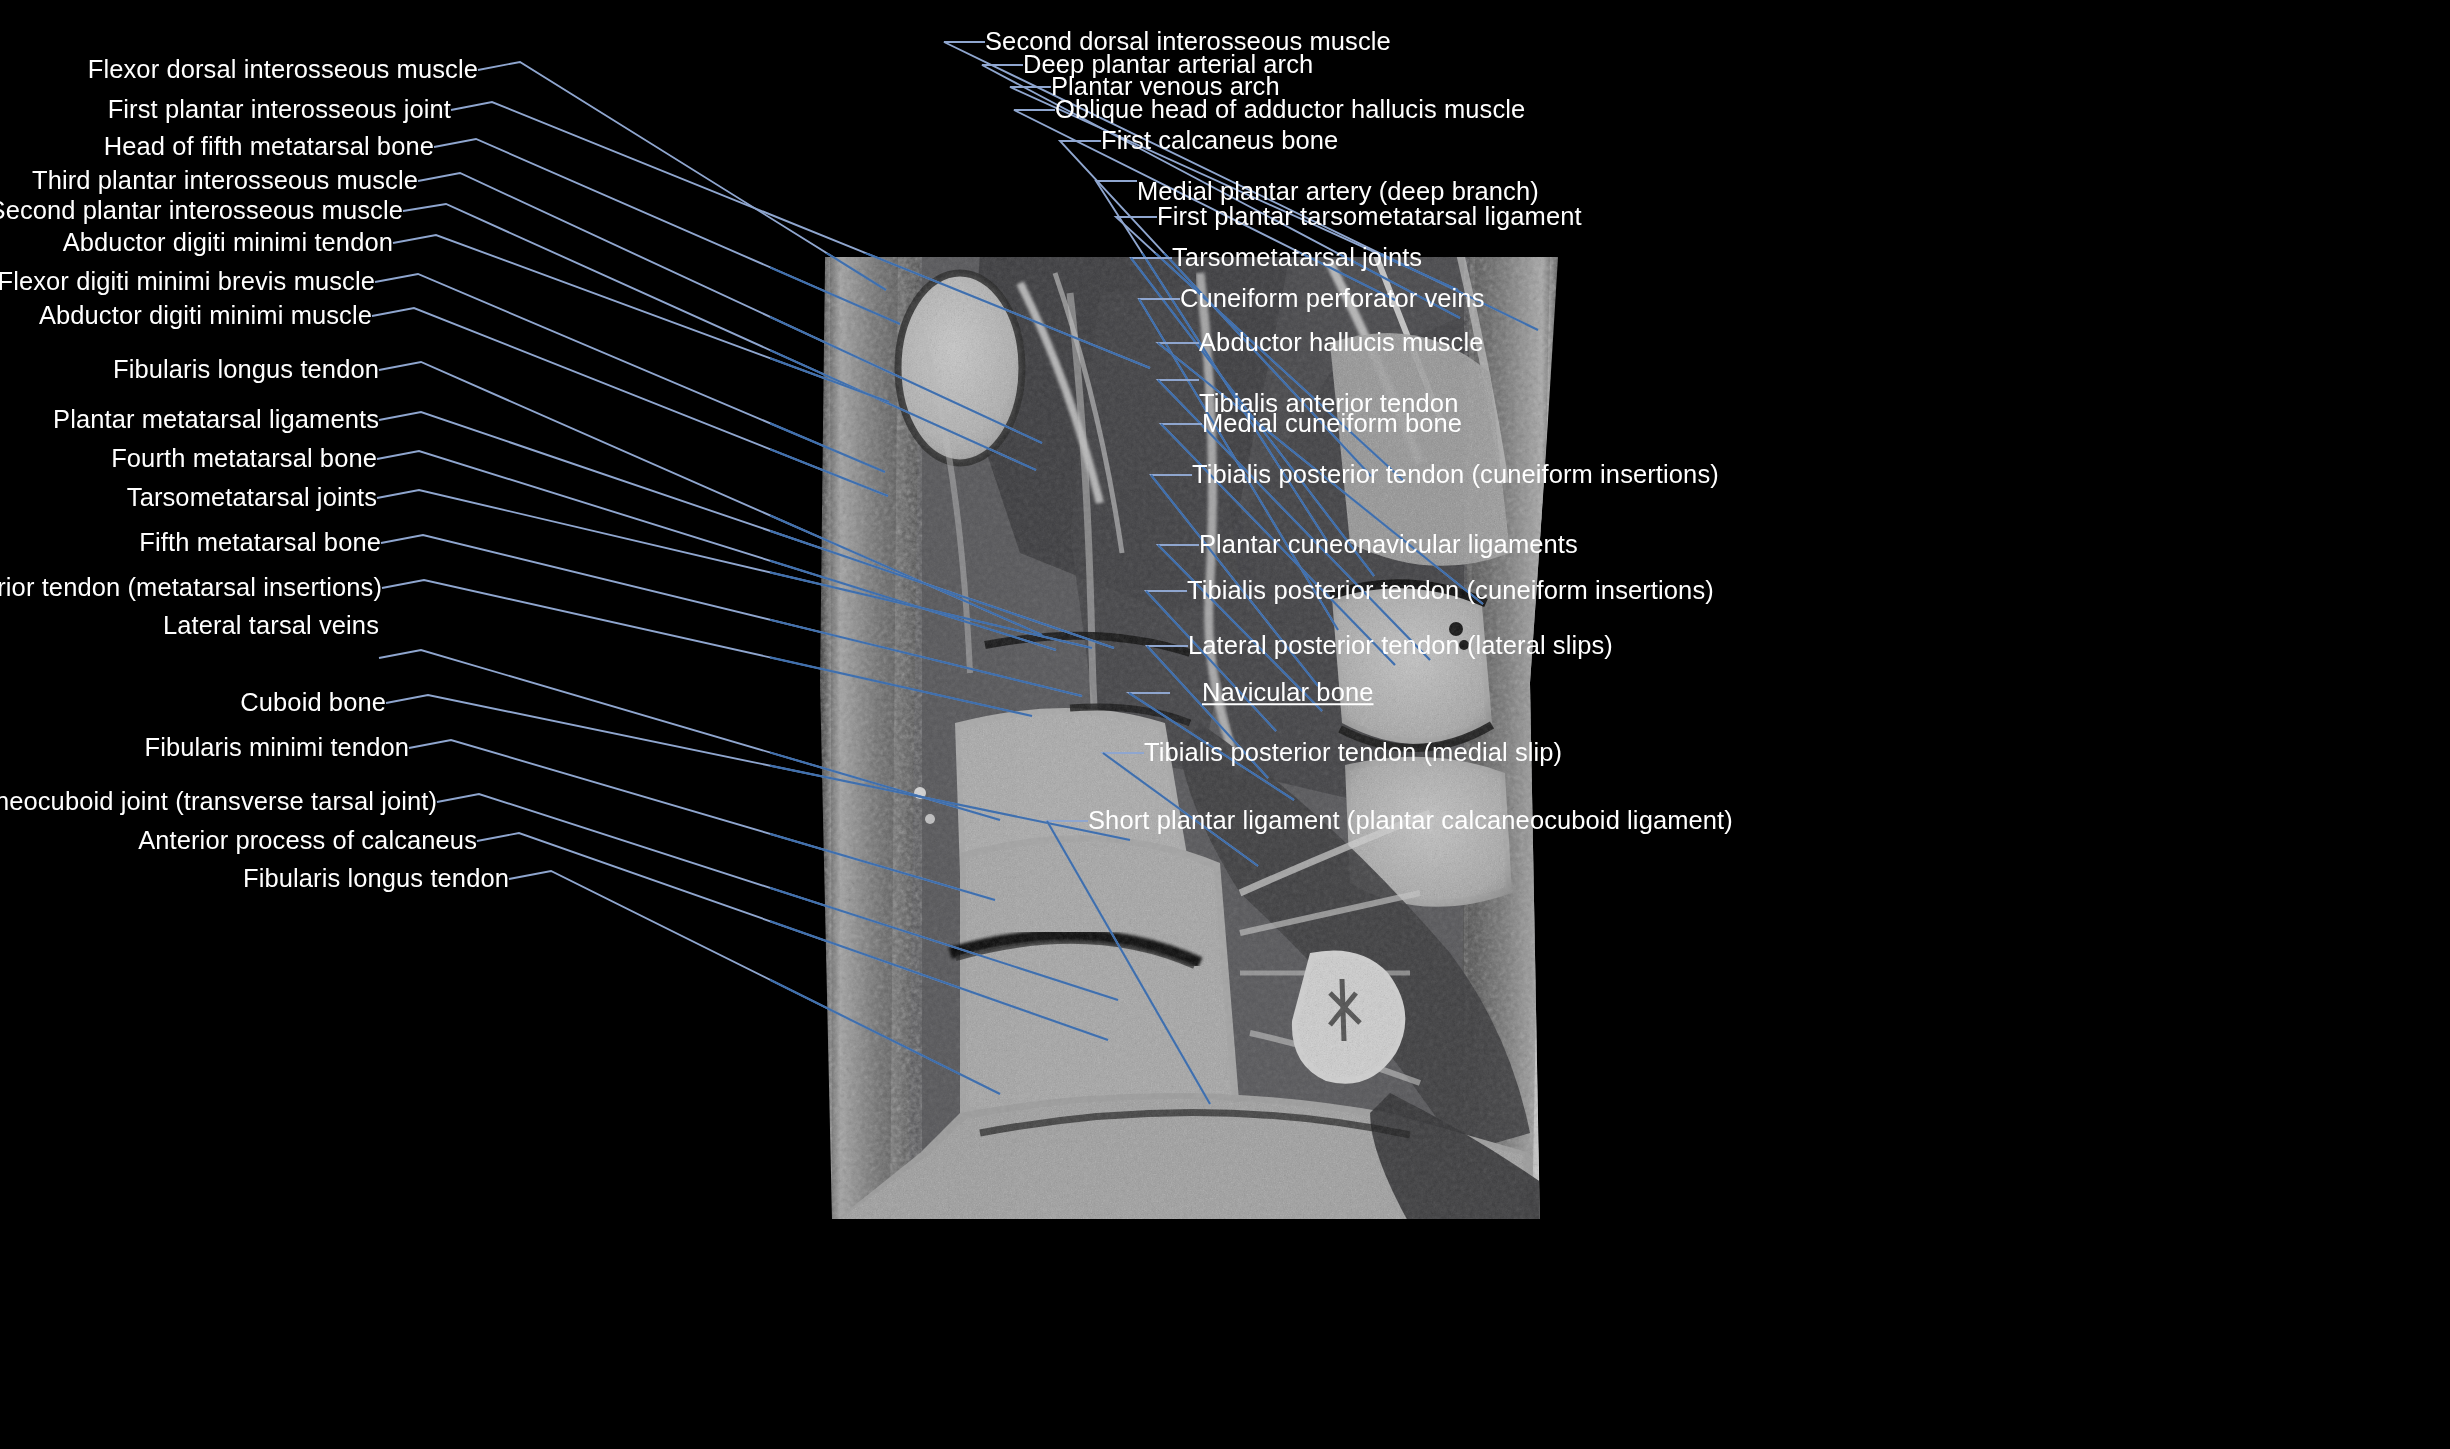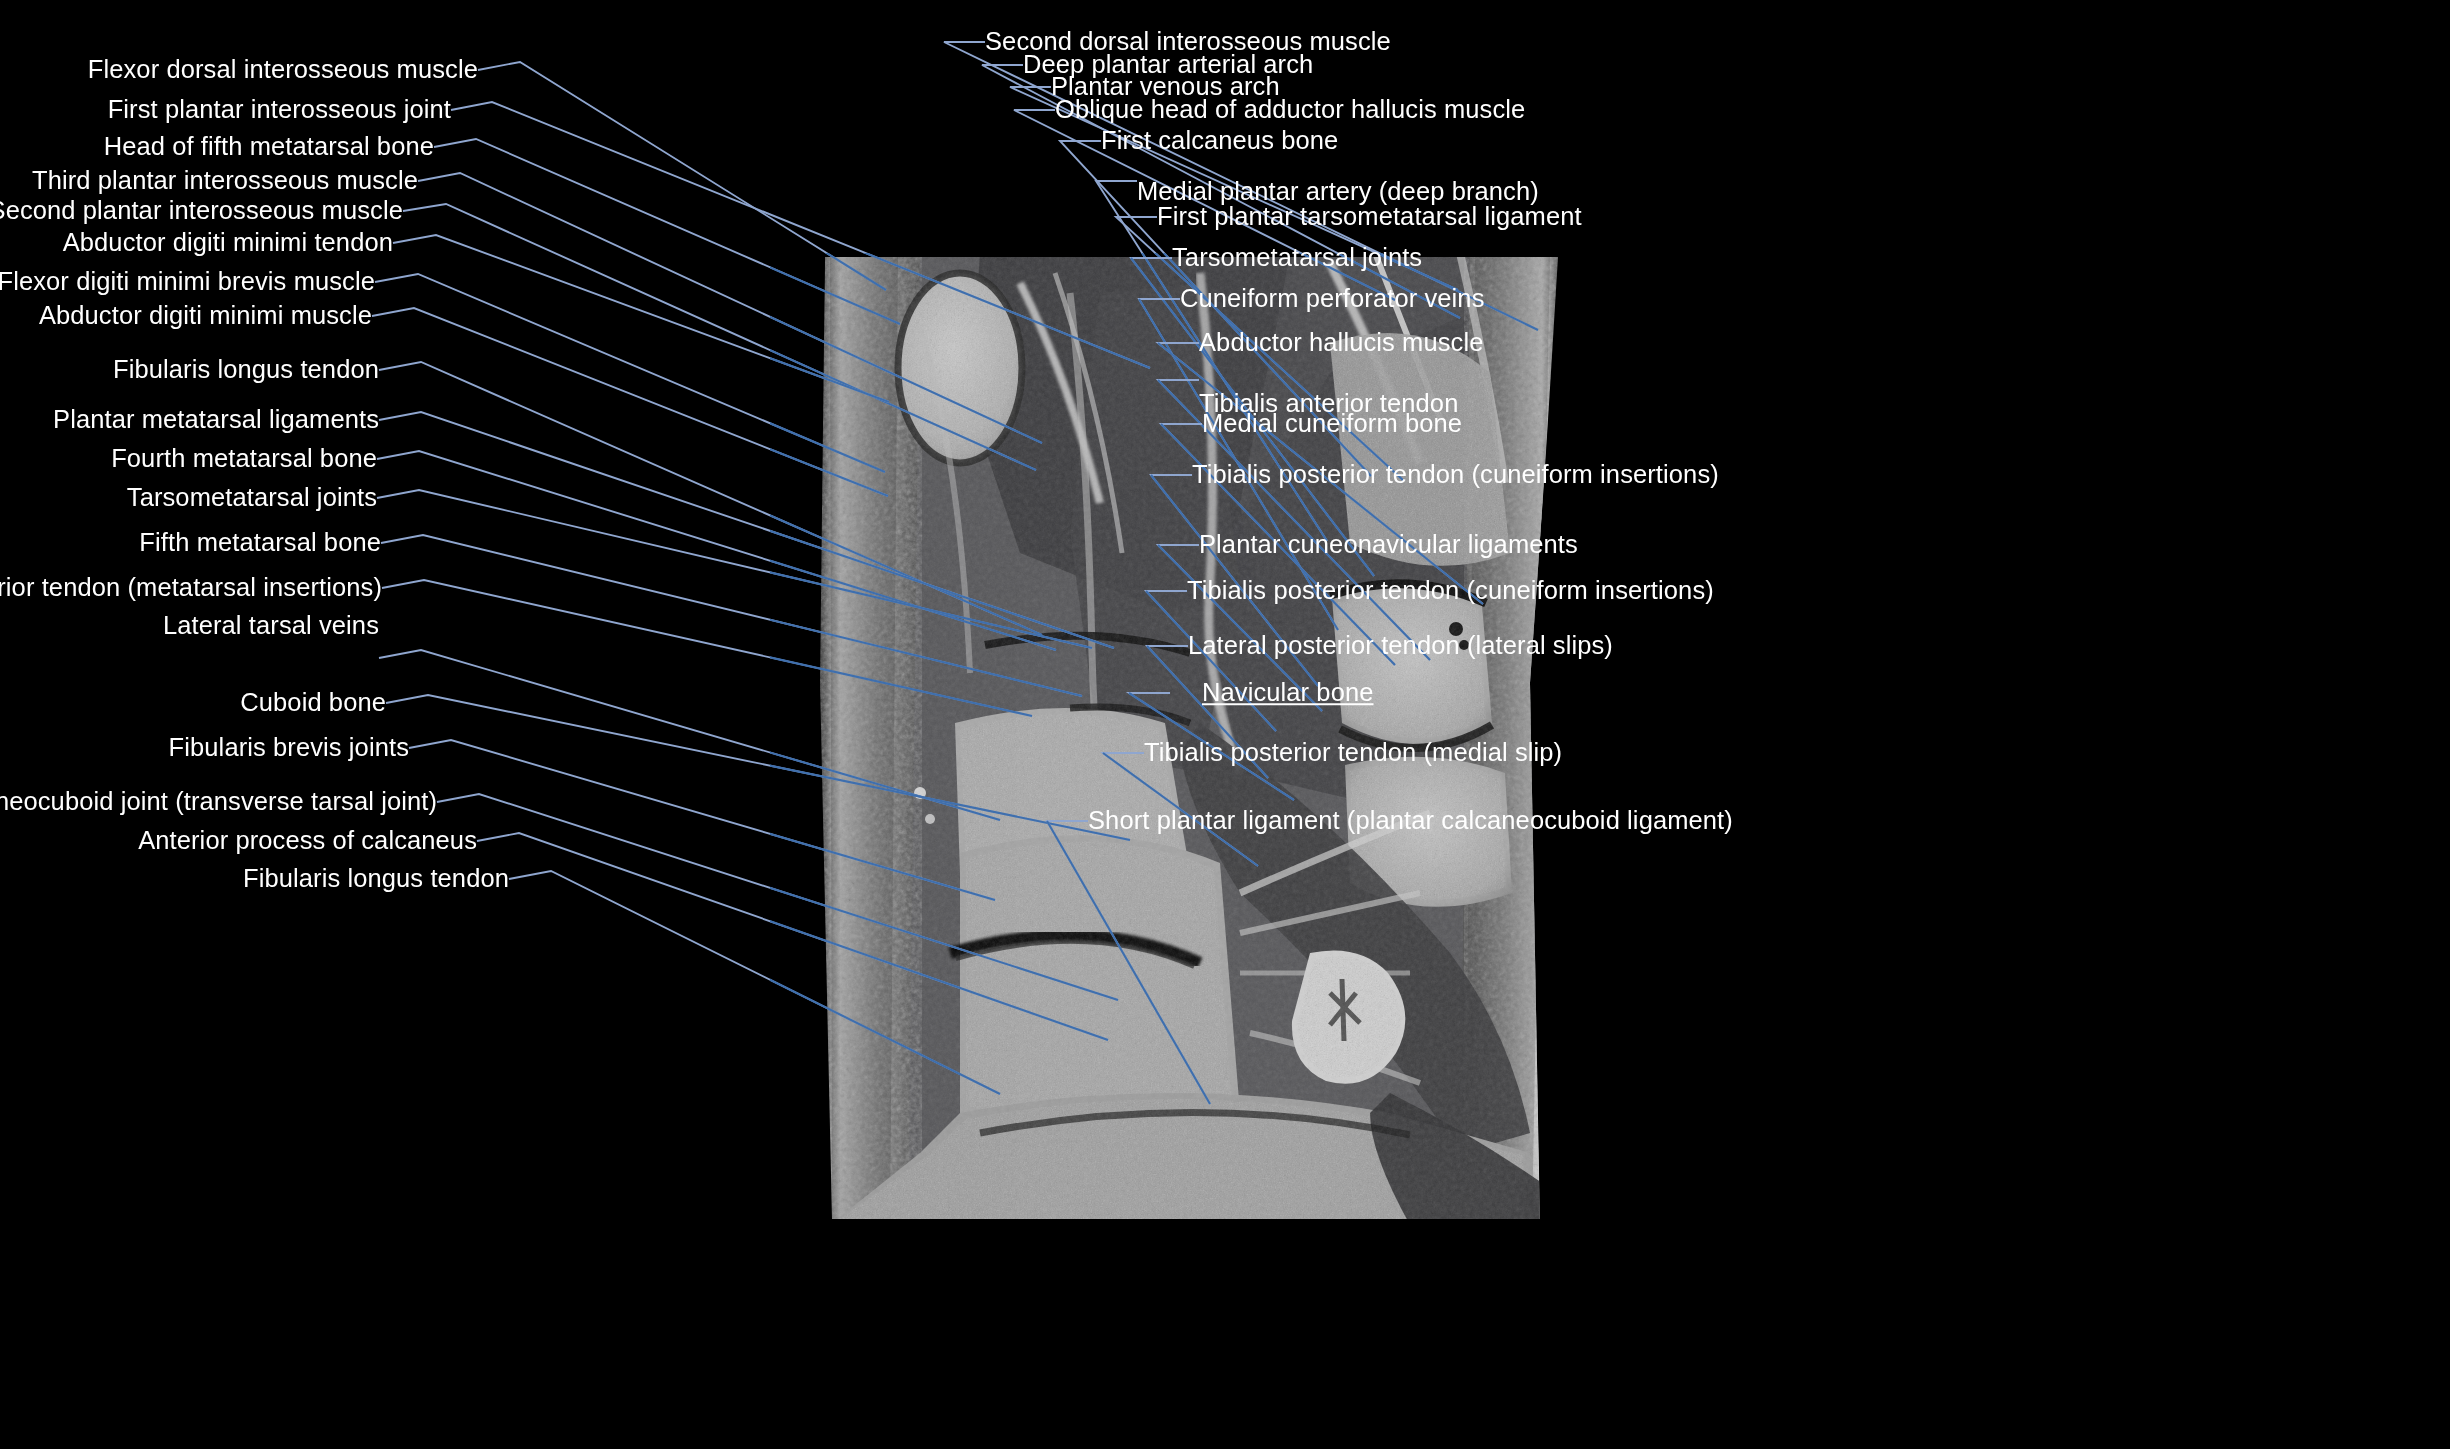--- a/index.html
+++ b/index.html
@@ -302,21 +302,21 @@
       <div class="lbl left" style="top: 282px; right: 2075px;">Flexor digiti minimi brevis muscle</div>
       <div class="lbl left" style="top: 316px; right: 2078px;">Abductor digiti minimi muscle</div>
       <div class="lbl left" style="top: 370px; right: 2071px;">Fibularis longus tendon</div>
       <div class="lbl left" style="top: 420px; right: 2071px;">Plantar metatarsal ligaments</div>
       <div class="lbl left" style="top: 459px; right: 2073px;">Fourth metatarsal bone</div>
       <div class="lbl left" style="top: 498px; right: 2073px;">Tarsometatarsal joints</div>
       <div class="lbl left" style="top: 543px; right: 2069px;">Fifth metatarsal bone</div>
       <div class="lbl left" style="top: 588px; right: 2068px;">Tibialis posterior tendon (metatarsal insertions)</div>
       <div class="lbl left" style="top: 626px; right: 2071px;">Lateral tarsal veins</div>
       <div class="lbl left" style="top: 703px; right: 2064px;">Cuboid bone</div>
-      <div class="lbl left" style="top: 748px; right: 2041px;">Fibularis brevis joints</div>
+      <div class="lbl left" style="top: 748px; right: 2041px;">Fibularis minimi tendon</div>
       <div class="lbl left" style="top: 802px; right: 2013px;">Calcaneocuboid joint (transverse tarsal joint)</div>
       <div class="lbl left" style="top: 841px; right: 1973px;">Anterior process of calcaneus</div>
       <div class="lbl left" style="top: 879px; right: 1941px;">Fibularis longus tendon</div>
     </div>
   <div id="right-labels">
       <div class="lbl right" style="top: 42px; left: 985px;">Second dorsal interosseous muscle</div>
       <div class="lbl right" style="top: 65px; left: 1023px;">Deep plantar arterial arch</div>
       <div class="lbl right" style="top: 87px; left: 1051px;">Plantar venous arch</div>
       <div class="lbl right" style="top: 110px; left: 1055px;">Oblique head of adductor hallucis muscle</div>
       <div class="lbl right" style="top: 141px; left: 1101px;">First calcaneus bone</div>

